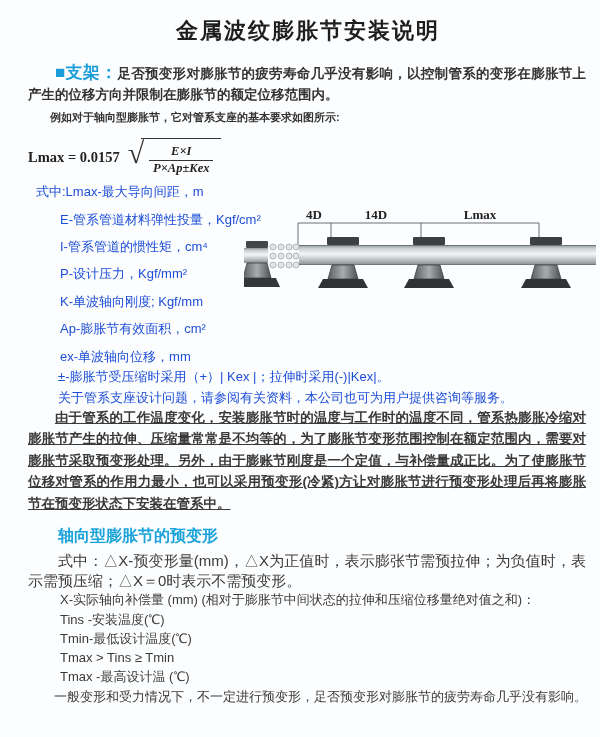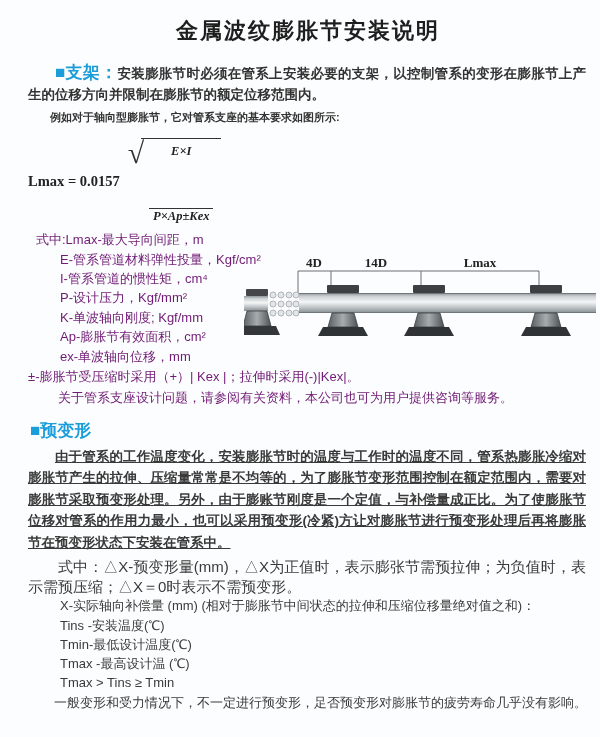--- a/index.html
+++ b/index.html
@@ -26,27 +26,27 @@
   }
   
   .formula-lmax{
     display:flex;align-items:center;
     font-family:"Liberation Serif",serif;margin:10px 40px 4px 0;
   }
   .formula-lmax .lhs{font-weight:700;font-size:14.5px;color:#222;margin-right:8px;}
   .sqrt{display:inline-flex;align-items:stretch;}
   .sqrt .rad{font-size:30px;line-height:1;color:#333;align-self:flex-start;margin-right:-3px;font-weight:400;}
   .sqrt .under{border-top:1.6px solid #333;padding:2px 8px 0 8px;align-self:flex-start;}
-  .frac{display:inline-flex;flex-direction:column;align-items:center;font-size:12.5px;line-height:1.25;font-style:italic;color:#222;font-weight:600;gap:48px;}
+  .frac{display:inline-flex;flex-direction:column;align-items:center;font-size:12.5px;line-height:1.25;font-style:italic;color:#222;font-weight:600;}
   .frac .den{border-top:1.2px solid #333;padding:0 4px;}
   
-  .vars-block{position:relative;font-size:13px;line-height:19.4px;color:#701a75;margin-top:6px;min-height:172px;}
+  .vars-block{position:relative;font-size:13px;line-height:19.4px;color:#1d4ed8;margin-top:6px;min-height:172px;}
   .vars-lead{margin-left:8px;}
-  .vars-item{margin-left:32px;}
-  .sign-note{margin-top:1px;}
+  .vars-item{margin-left:32px;margin-top:8px;}
+  .sign-note{margin-left:30px;margin-top:1px;}
   .service-note{margin-left:30px;margin-top:1px;}
   .pipe-diagram{position:absolute;top:26px;right:-8px;width:352px;height:102px;}
   .dim-label{font-family:"Liberation Serif",serif;font-weight:700;font-size:13px;fill:#222;}
   
   .preform-heading{margin:12px 0 4px 2px;}
   .preform-body{
     font-size:13.5px;line-height:21.5px;font-weight:600;color:#3a3a3a;
     text-align:justify;text-indent:2em;margin:0 2px 0 0;text-decoration:underline;
   }
   .sub-heading{
@@ -68,21 +68,21 @@
   .axial-var{font-size:13px;line-height:19.2px;color:#3a3a3a;margin-left:32px;}
   .axial-note{font-size:13px;line-height:19.2px;color:#3a3a3a;text-indent:2em;margin-top:1px;}
 </style>
 </head>
 <body>
 
 <div class="page">
 
   <div class="doc-title">金属波纹膨胀节安装说明</div>
 
-  <p class="support-para"><span class="sec-heading">■支架：</span><span>安装膨胀节时必须在管系上安装必要的支架，以控制管系的变形在膨胀节上产生的位移方向并限制在膨胀节的额定位移范围内。</span></p>
+  <p class="support-para"><span class="sec-heading">■支架：</span><span>足否预变形对膨胀节的疲劳寿命几乎没有影响，以控制管系的变形在膨胀节上产生的位移方向并限制在膨胀节的额定位移范围内。</span></p>
 
   <p class="example-line">例如对于轴向型膨胀节，它对管系支座的基本要求如图所示:</p>
 
   <div class="formula-lmax">
     <span class="lhs">Lmax = 0.0157</span>
     <span class="sqrt">
       <span class="rad">√</span>
       <span class="under">
         <span class="frac">
           <span class="num">E×I</span>
@@ -171,27 +171,27 @@
           <path d="M291 57 L313 57 L317 71 L287 71 Z" fill="url(#supGrad)" stroke="#3c4043" stroke-width="0.8"></path>
           <path d="M282 71 L322 71 L327 80 L277 80 Z" fill="#303336"></path>
         </g>
       </g>
     </svg>
 
     <div class="sign-note">±-膨胀节受压缩时采用（+）| Kex |；拉伸时采用(-)|Kex|。</div>
     <div class="service-note">关于管系支座设计问题，请参阅有关资料，本公司也可为用户提供咨询等服务。</div>
   </div>
 
-  <div class="sec-heading preform-heading">■预变形</div>
   <p class="preform-body">由于管系的工作温度变化，安装膨胀节时的温度与工作时的温度不同，管系热膨胀冷缩对膨胀节产生的拉伸、压缩量常常是不均等的，为了膨胀节变形范围控制在额定范围内，需要对膨胀节采取预变形处理。另外，由于膨账节刚度是一个定值，与补偿量成正比。为了使膨胀节位移对管系的作用力最小，也可以采用预变形(冷紧)方让对膨胀节进行预变形处理后再将膨胀节在预变形状态下安装在管系中。</p>
 
+  <div class="sub-heading">轴向型膨胀节的预变形</div>
 
 
   <p class="explain-para">式中：△X-预变形量(mm)，△X为正值时，表示膨张节需预拉伸；为负值时，表示需预压缩；△X＝0时表示不需预变形。</p>
 
   <div class="axial-var">X-实际轴向补偿量 (mm) (相对于膨胀节中间状态的拉伸和压缩位移量绝对值之和)：</div>
   <div class="axial-var">Tins -安装温度(℃)</div>
   <div class="axial-var">Tmin-最低设计温度(℃)</div>
+  <div class="axial-var">Tmax &gt; Tins ≥ Tmin</div>
   <div class="axial-var">Tmax -最高设计温 (℃)</div>
-  <div class="axial-var">Tmax &gt; Tins ≥ Tmin</div>
   <div class="axial-note">一般变形和受力情况下，不一定进行预变形，足否预变形对膨胀节的疲劳寿命几乎没有影响。</div>
 
 </div>
 
 </body></html>

